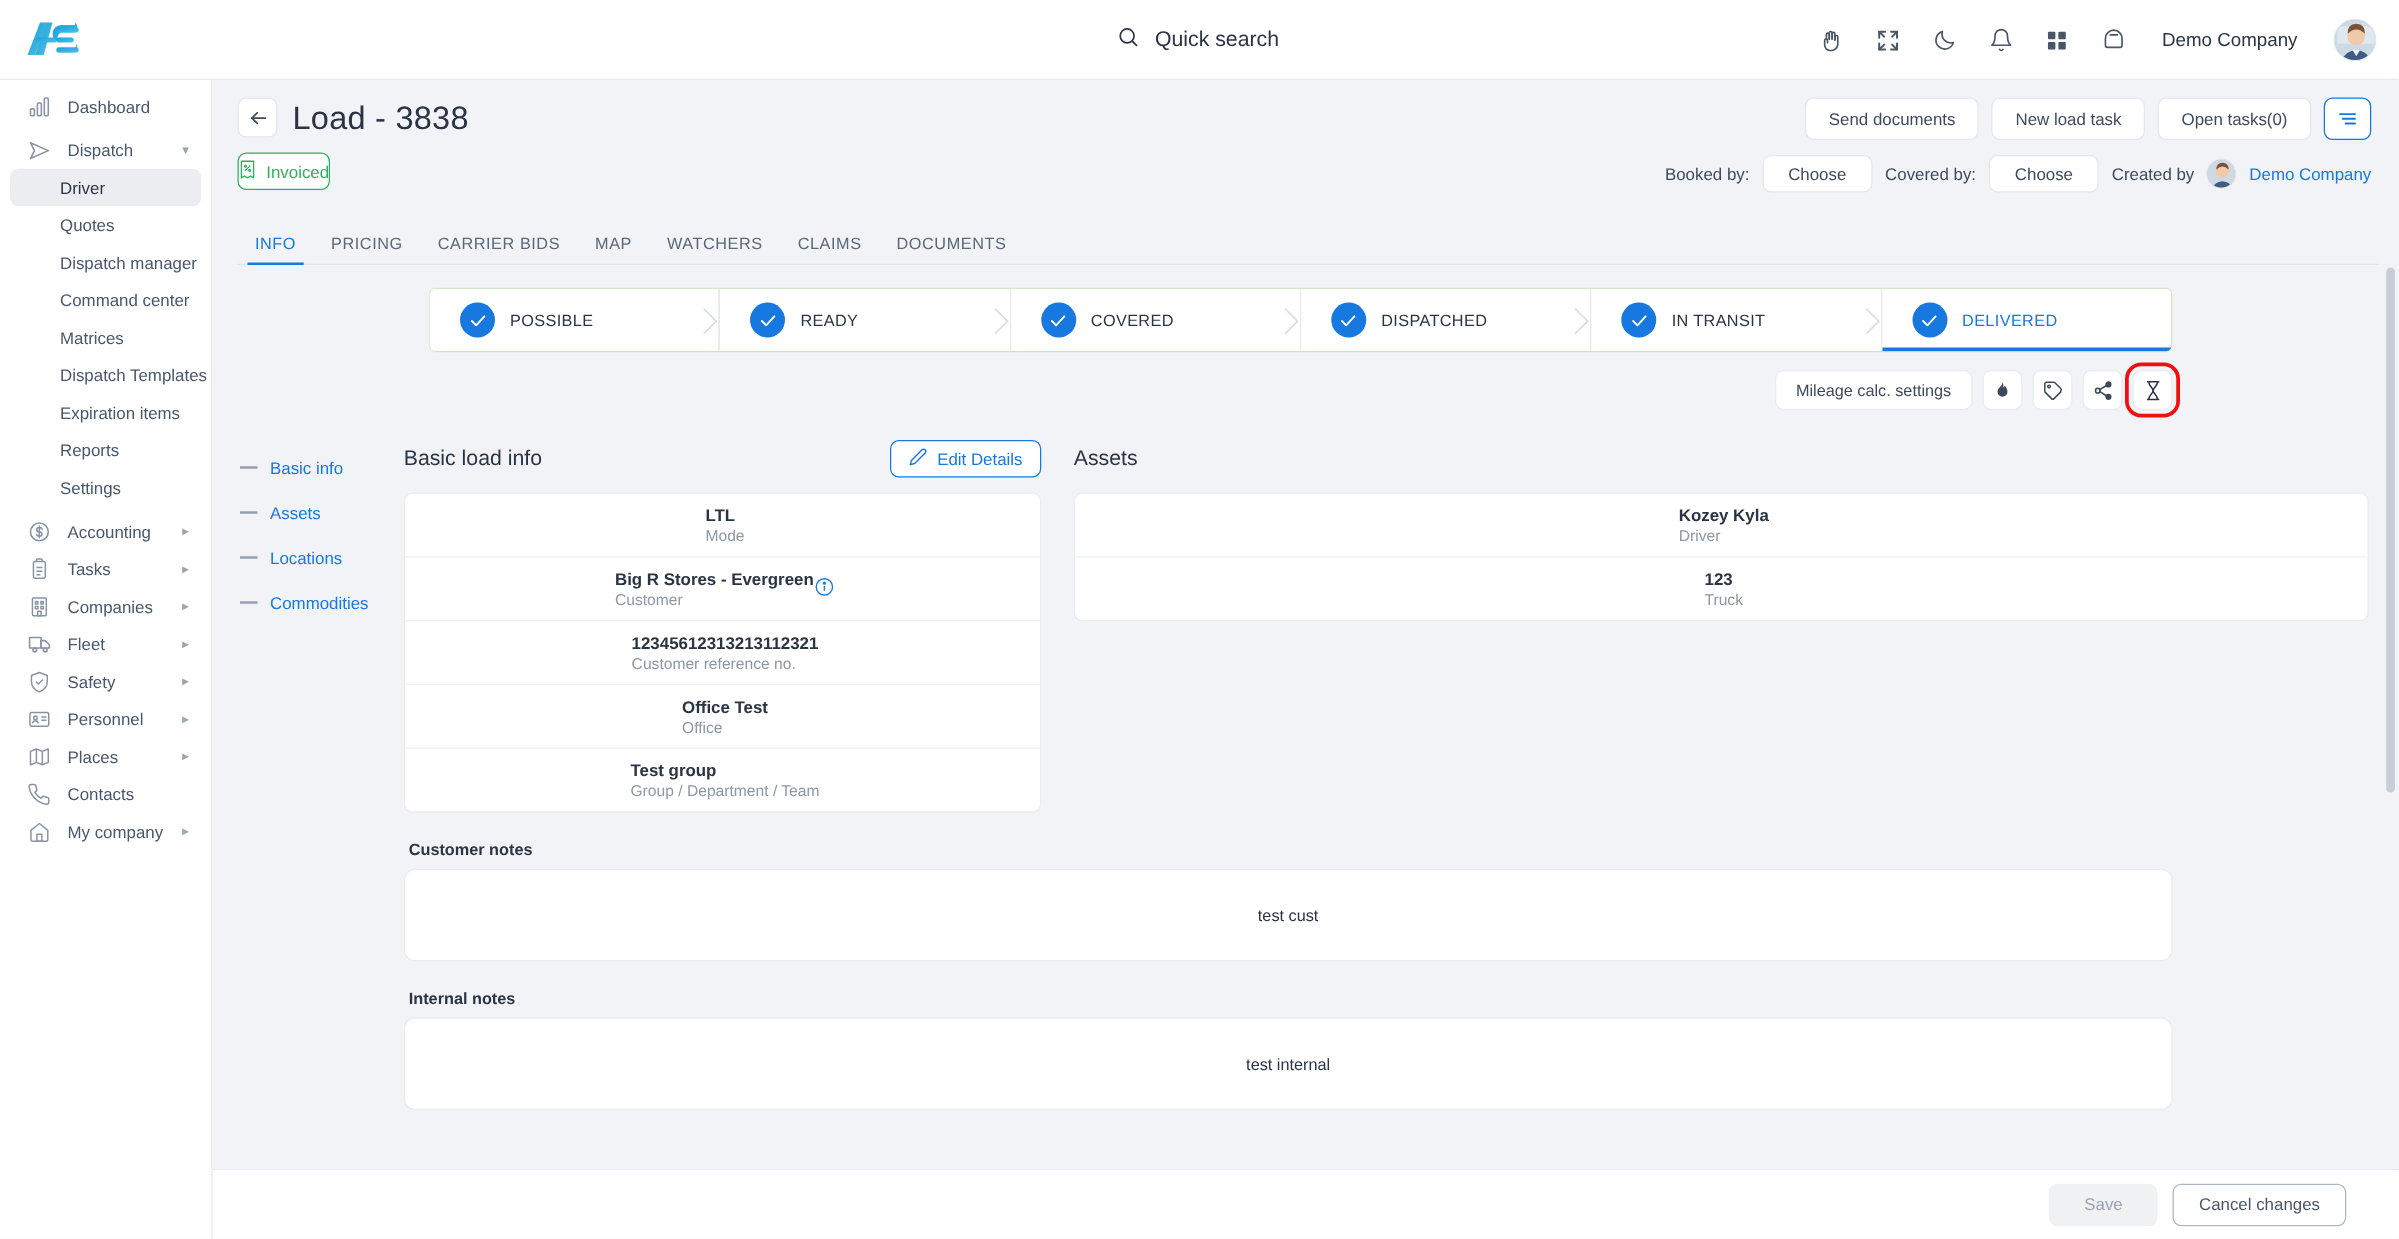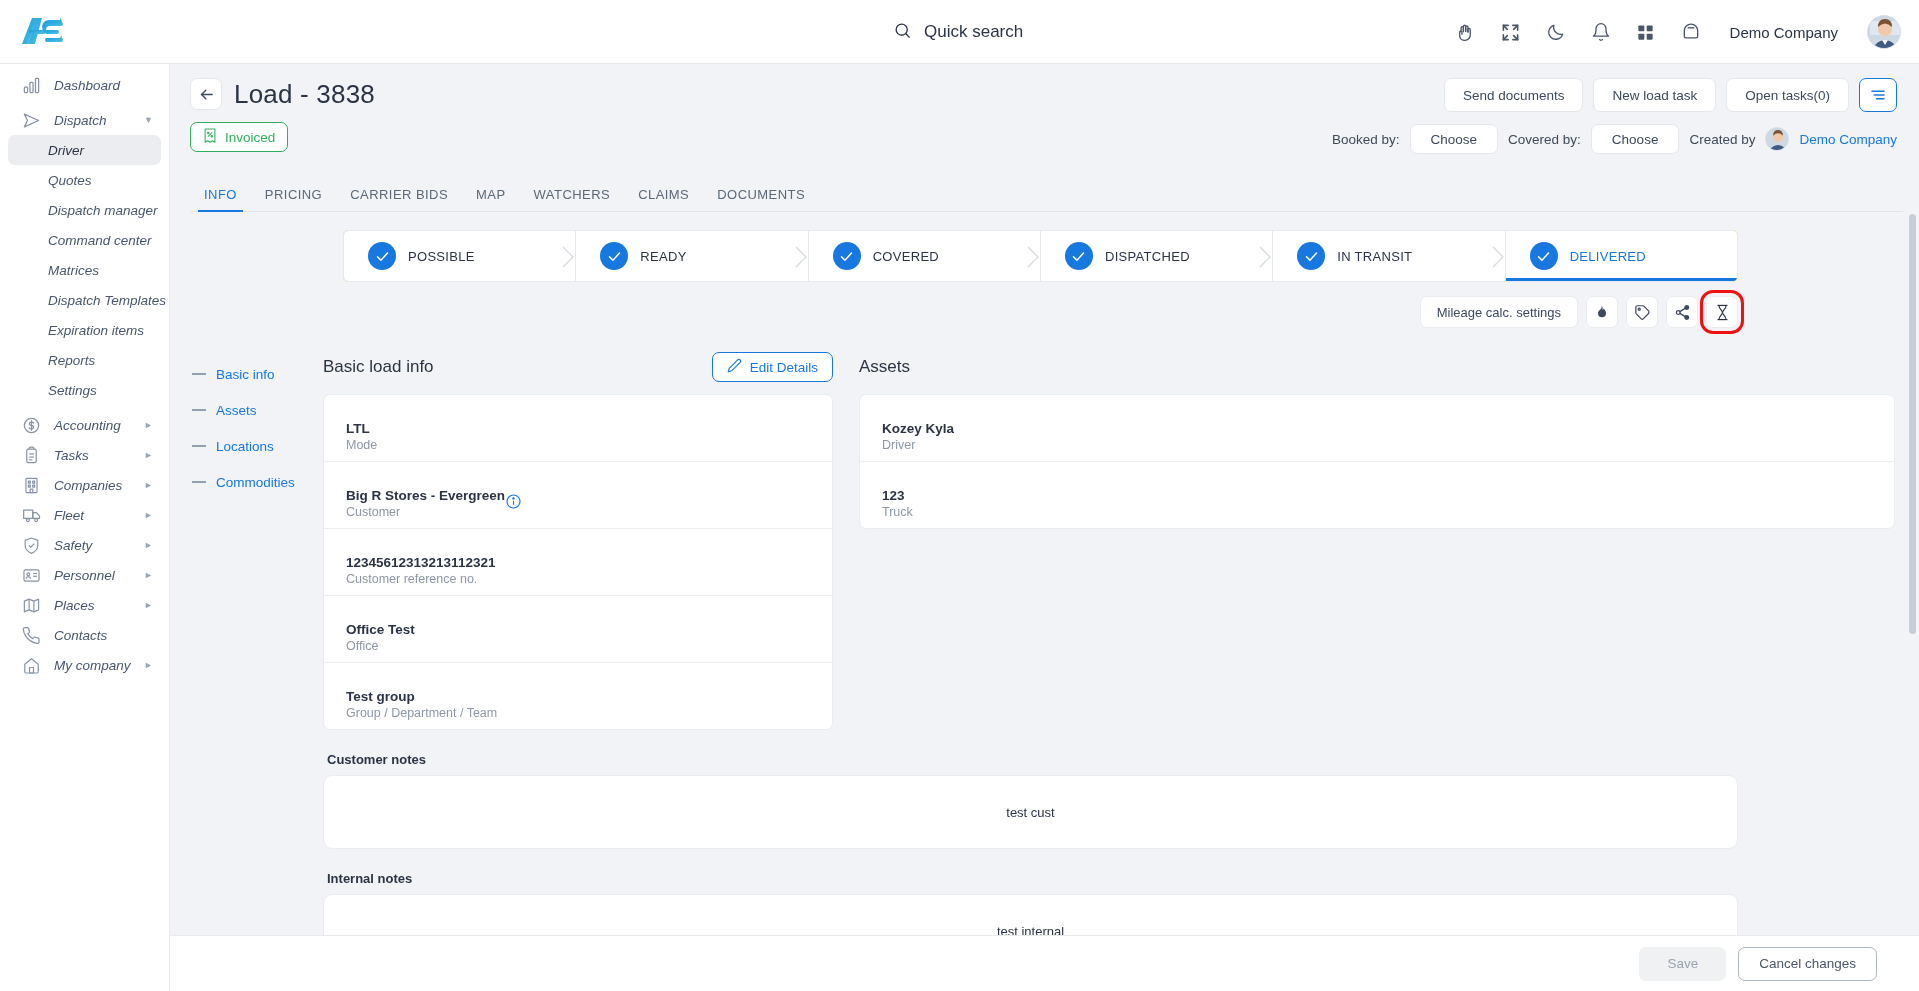--- a/index.html
+++ b/index.html
@@ -43,21 +43,21 @@
     background:#ffffff; border-right:1px solid #e8eaee;
     padding-top: 6px;
     z-index: 15;
   }
   .nav-item {
     height: 30px; display:flex; align-items:center;
     padding: 0 10px 0 14px; margin: 0 8px; border-radius: 7px;
     cursor:pointer; position:relative;
   }
   .nav-item .n-icon { width:24px; height:22px; flex:none; display:flex; align-items:center; color:#8894a6; }
-  .nav-item .n-label { font-size:13.5px; color:#48576d; margin-left:8px; white-space:nowrap;font-style:italic; }
+  .nav-item .n-label { font-size:13.5px; color:#48576d; margin-left:8px; white-space:nowrap; }
   .nav-item.sub { padding-left: 40px; }
   .nav-item.sub .n-label { margin-left:0; }
   .nav-item.active { background:#ebedf0; }
   .nav-item.active .n-label { color:#2b3445; }
   .caret { position:absolute; right:8px; color:#9aa5b5; font-size:9px; }
   .nav-gap { height: 5px; }
   
   .page {
     position:absolute; top:64px; left:170px; width: 1749px; height: 927px;
     background:#f1f3f6;
@@ -67,21 +67,21 @@
     padding: 14px 0 0 20px;
   }
   .title-row { display:flex; align-items:center; gap: 12px; }
   .back-btn {
     width:32px; height:32px; background:#fff; border:1px solid #e4e7ec; border-radius:7px;
     display:flex; align-items:center; justify-content:center; cursor:pointer; color:#3d4a5c;
   }
   .page-title { font-size: 26px; font-weight: 400; color:#2b3445; letter-spacing:.2px;}
   .status-pill {
     margin-top: 12px; display:inline-flex; align-items:center; gap:8px;
-    height: 30px; padding: 0 12px; border:1px solid #2faf5e; border-radius:7px;
+    height: 30px; padding: 0 0; border:1px solid #2faf5e; border-radius:7px;
     color:#2faf5e; font-size:13.5px; background:#fff; cursor:pointer;
   }
   .head-actions { position:absolute; right: 22px; top: 14px; display:flex; align-items:center; gap: 10px; }
   .btn-white {
     height:34px; padding: 0 18px; background:#fff; border:1px solid #e4e7ec;
     border-radius:7px; font-size:13.5px; color:#3d4a5c; cursor:pointer;
     display:flex; align-items:center; font-family:"Liberation Sans", sans-serif;
   }
   .btn-square-blue {
     width:38px; height:34px; background:#fff; border:1.5px solid #1778e0; border-radius:7px;
@@ -155,21 +155,21 @@
   .colside { margin-left: 26px; flex:1; }
   .sec-head { display:flex; align-items:center; justify-content:space-between; height:34px; margin-bottom: 10px;}
   .sec-title { font-size:17px; color:#2b3445; font-weight:400; }
   .edit-btn {
     height:30px; padding:0 14px; background:#fff; border:1.4px solid #1778e0; border-radius:7px;
     display:flex; align-items:center; gap:8px; color:#1778e0; font-size:13.5px; cursor:pointer;
   }
   .card { background:#fff; border:1px solid #e9ecf0; border-radius:7px; overflow:hidden; }
   .card-row {
     padding: 10px 18px 9px 22px; border-bottom:1px solid #edeff2;
-    display:flex; align-items:center; justify-content:flex-start;margin-top:16px;
+    display:flex; align-items:center; justify-content:center;
   }
   .card-row:last-child { border-bottom:none; }
   .cr-val { font-size:13.5px; font-weight:bold; color:#2b3445; }
   .cr-lbl { font-size:12.5px; color:#8d97a5; margin-top:2px; }
   .info-icon { color:#1778e0; cursor:pointer; }
   
   .notes-label { font-size:13px; font-weight:bold; color:#2b3445; margin: 22px 0 8px 4px; }
   .notes-box {
     background:#fff; border:1px solid #e9ecf0; border-radius:9px;
     height: 74px; display:flex; align-items:center; justify-content:center;

